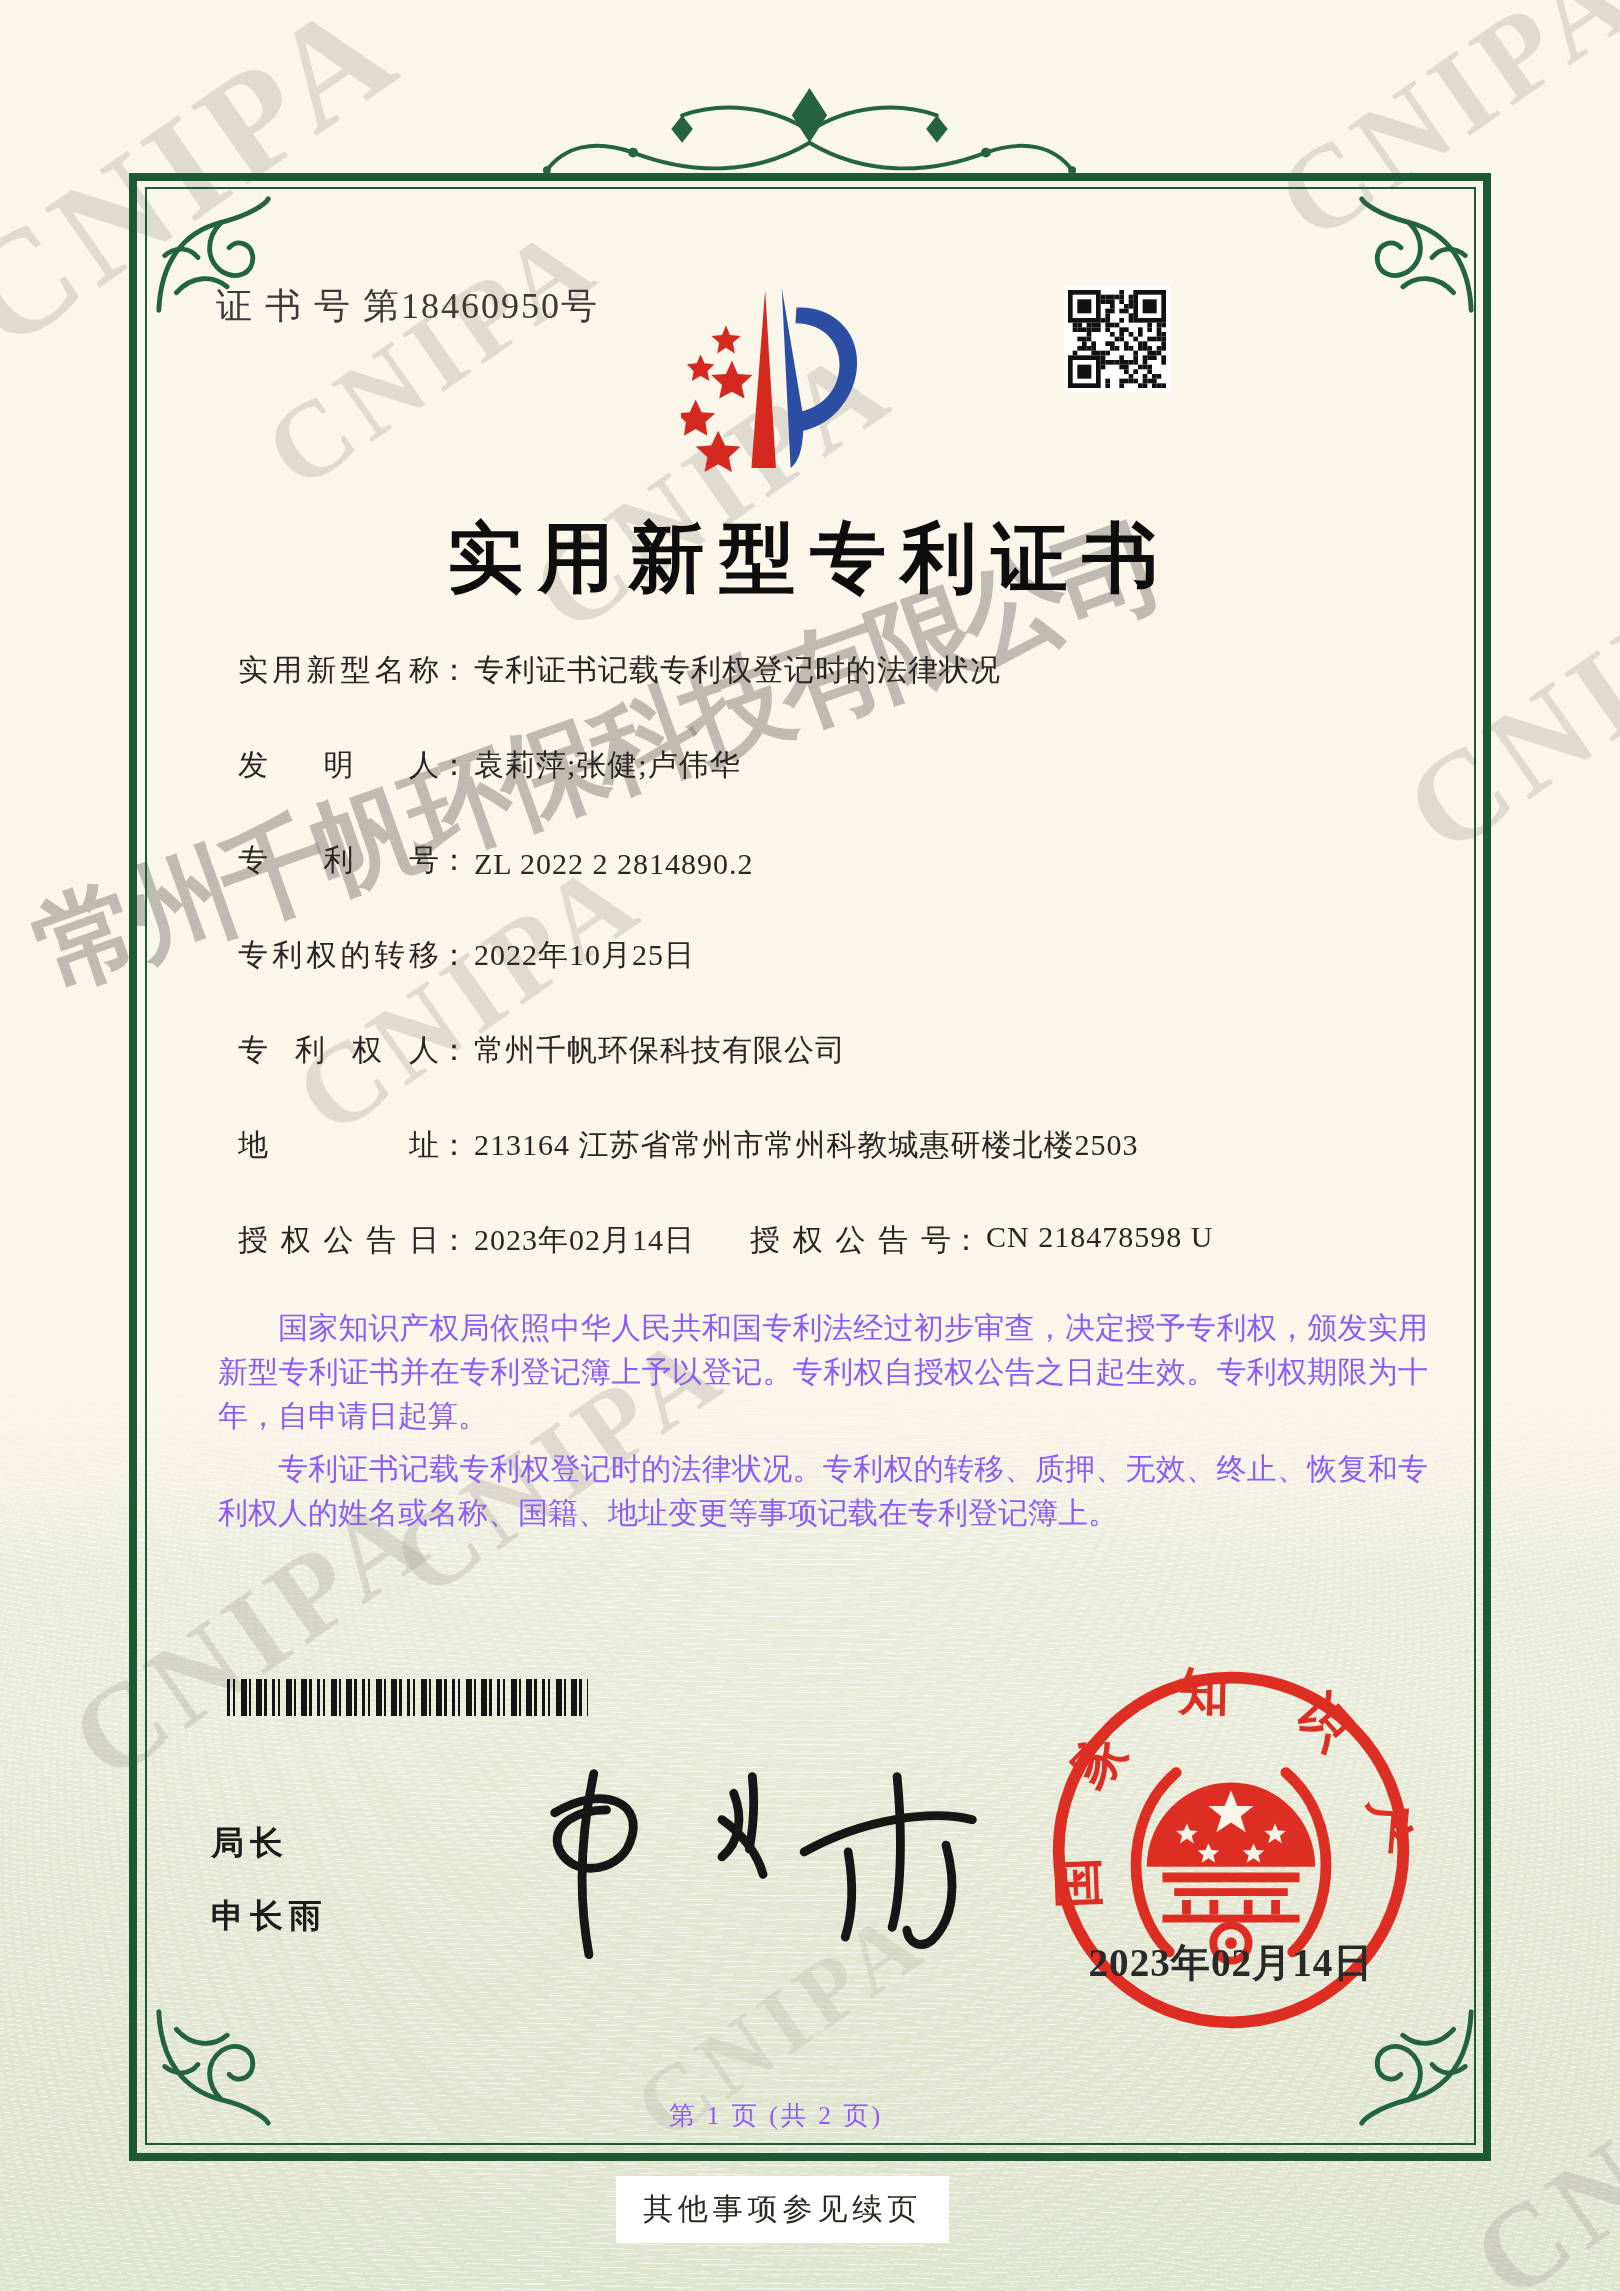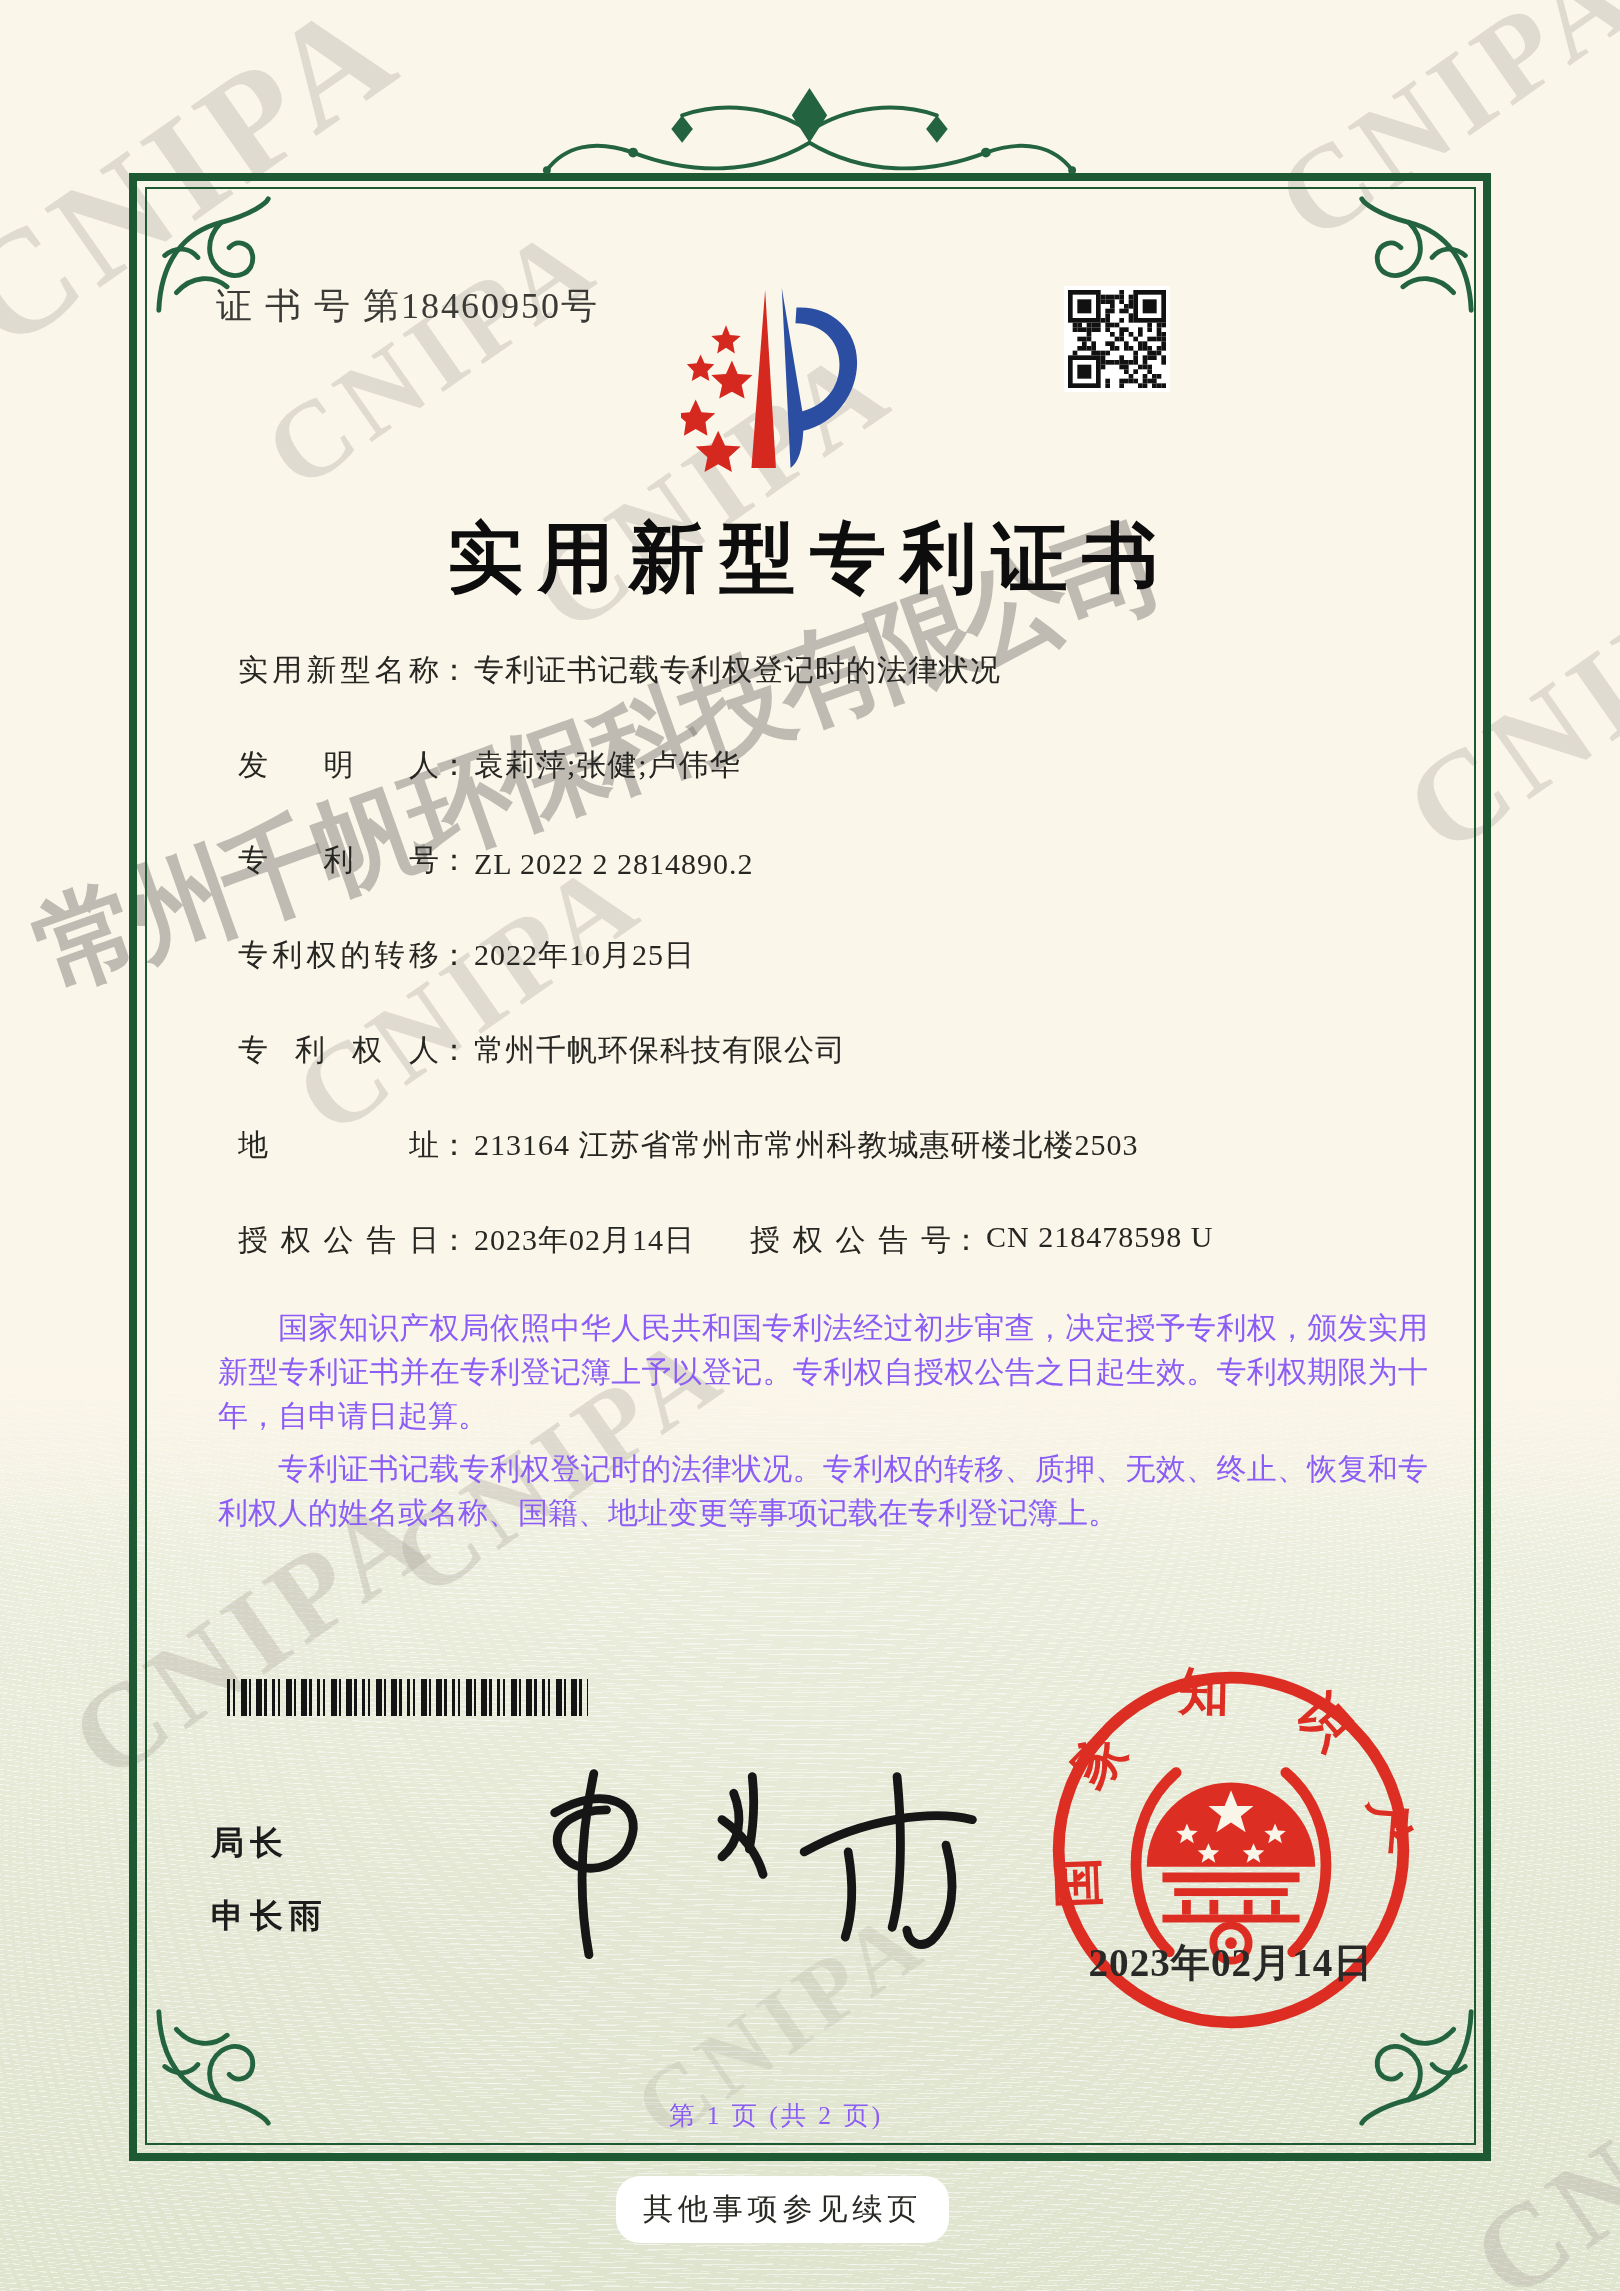--- a/index.html
+++ b/index.html
@@ -87,21 +87,21 @@
   .seal{position:absolute;left:1042px;top:1661px;z-index:5;opacity:.93;}
   .seal-ring-text{font-family:"Liberation Serif","DejaVu Serif",serif;font-weight:700;
       font-size:52px;letter-spacing:62px;fill:#dd2016;}
   .seal-date{font-family:"Liberation Serif","DejaVu Serif",serif;font-weight:600;
       font-size:40px;fill:#1b1b1b;letter-spacing:1px;}
 
   .page-num{position:absolute;left:776px;top:2098px;transform:translateX(-50%);z-index:4;
       font-size:25.5px;color:#8b5cf6;letter-spacing:2.9px;white-space:nowrap;}
   .footer-note{position:absolute;left:616px;top:2176px;width:333px;height:67px;z-index:4;
       background:#fff;display:flex;align-items:center;justify-content:center;
-      font-size:30px;color:#2a2a25;letter-spacing:4.9px;white-space:nowrap;border-radius:24px;}
+      font-size:30px;color:#2a2a25;letter-spacing:4.9px;white-space:nowrap;}
 </style>
 </head>
 <body>
 
 <div class="page">
 
   <div class="bg-lower"></div>
 
   <span class="wm wm1">CNIPA</span>
   <span class="wm wm2">CNIPA</span>

